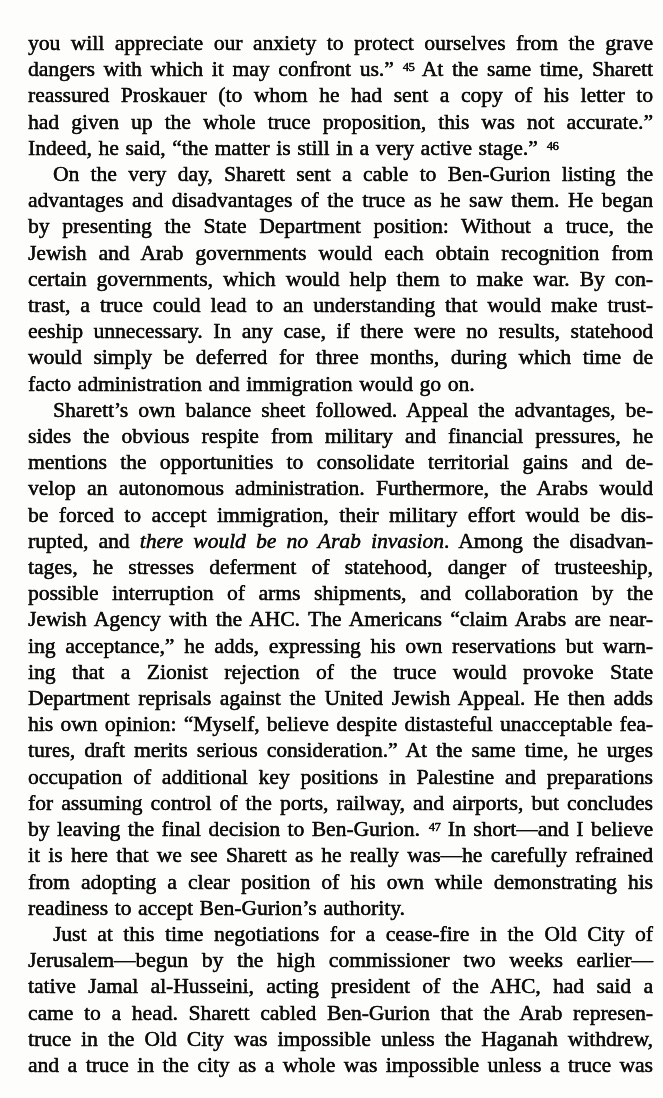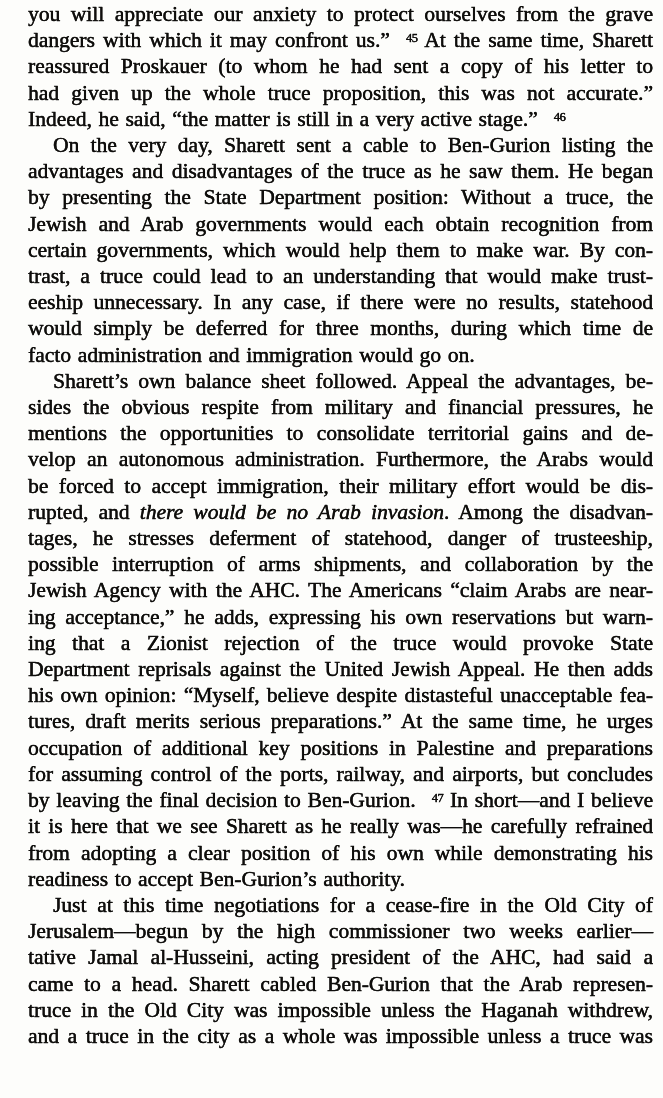--- a/index.html
+++ b/index.html
@@ -15,21 +15,21 @@
   }
   .page {
     position: relative;
     width: 663px;
     height: 1098px;
     box-sizing: border-box;
   }
   .text-block {
     position: absolute;
     left: 28px;
-    top: 1px;
+    top: 30px;
     width: 625px;
   }
   .paragraph {
     margin: 0;
     padding: 0;
   }
   .line {
     font-size: 21.5px;
     line-height: 26.2px;
     text-align: justify;
@@ -47,21 +47,21 @@
     text-indent: 25px;
   }
   .line i {
     font-style: italic;
   }
   sup.fn {
     font-size: 0.58em;
     line-height: 0;
     vertical-align: 0.42em;
     letter-spacing: -0.04em;
-    margin-left: 16px;
+    margin-left: 9px;
   }
 </style>
 </head>
 <body>
 
 <div class="page" style="background: rgb(253, 253, 251); color: rgb(15, 14, 12);">
   <div class="text-block">
       <div class="paragraph">
         <div class="line"><span>you will appreciate our anxiety to protect ourselves from the grave</span></div>
         <div class="line"><span>dangers with which it may confront us.”</span><sup class="fn">45</sup><span> At the same time, Sharett</span></div>
@@ -87,21 +87,21 @@
         <div class="line"><span>velop an autonomous administration. Furthermore, the Arabs would</span></div>
         <div class="line"><span>be forced to accept immigration, their military effort would be dis-</span></div>
         <div class="line"><span>rupted, and </span><i>there would be no Arab invasion</i><span>. Among the disadvan-</span></div>
         <div class="line"><span>tages, he stresses deferment of statehood, danger of trusteeship,</span></div>
         <div class="line"><span>possible interruption of arms shipments, and collaboration by the</span></div>
         <div class="line"><span>Jewish Agency with the AHC. The Americans “claim Arabs are near-</span></div>
         <div class="line"><span>ing acceptance,” he adds, expressing his own reservations but warn-</span></div>
         <div class="line"><span>ing that a Zionist rejection of the truce would provoke State</span></div>
         <div class="line"><span>Department reprisals against the United Jewish Appeal. He then adds</span></div>
         <div class="line"><span>his own opinion: “Myself, believe despite distasteful unacceptable fea-</span></div>
-        <div class="line"><span>tures, draft merits serious preparations.” At the same time, he urges</span></div>
+        <div class="line"><span>tures, draft merits serious consideration.” At the same time, he urges</span></div>
         <div class="line"><span>occupation of additional key positions in Palestine and preparations</span></div>
         <div class="line"><span>for assuming control of the ports, railway, and airports, but concludes</span></div>
         <div class="line"><span>by leaving the final decision to Ben-Gurion.</span><sup class="fn">47</sup><span> In short—and I believe</span></div>
         <div class="line"><span>it is here that we see Sharett as he really was—he carefully refrained</span></div>
         <div class="line"><span>from adopting a clear position of his own while demonstrating his</span></div>
         <div class="line no-justify"><span>readiness to accept Ben-Gurion’s authority.</span></div>
       </div>
       <div class="paragraph">
         <div class="line indent"><span>Just at this time negotiations for a cease-fire in the Old City of</span></div>
         <div class="line"><span>Jerusalem—begun by the high commissioner two weeks earlier—</span></div>

